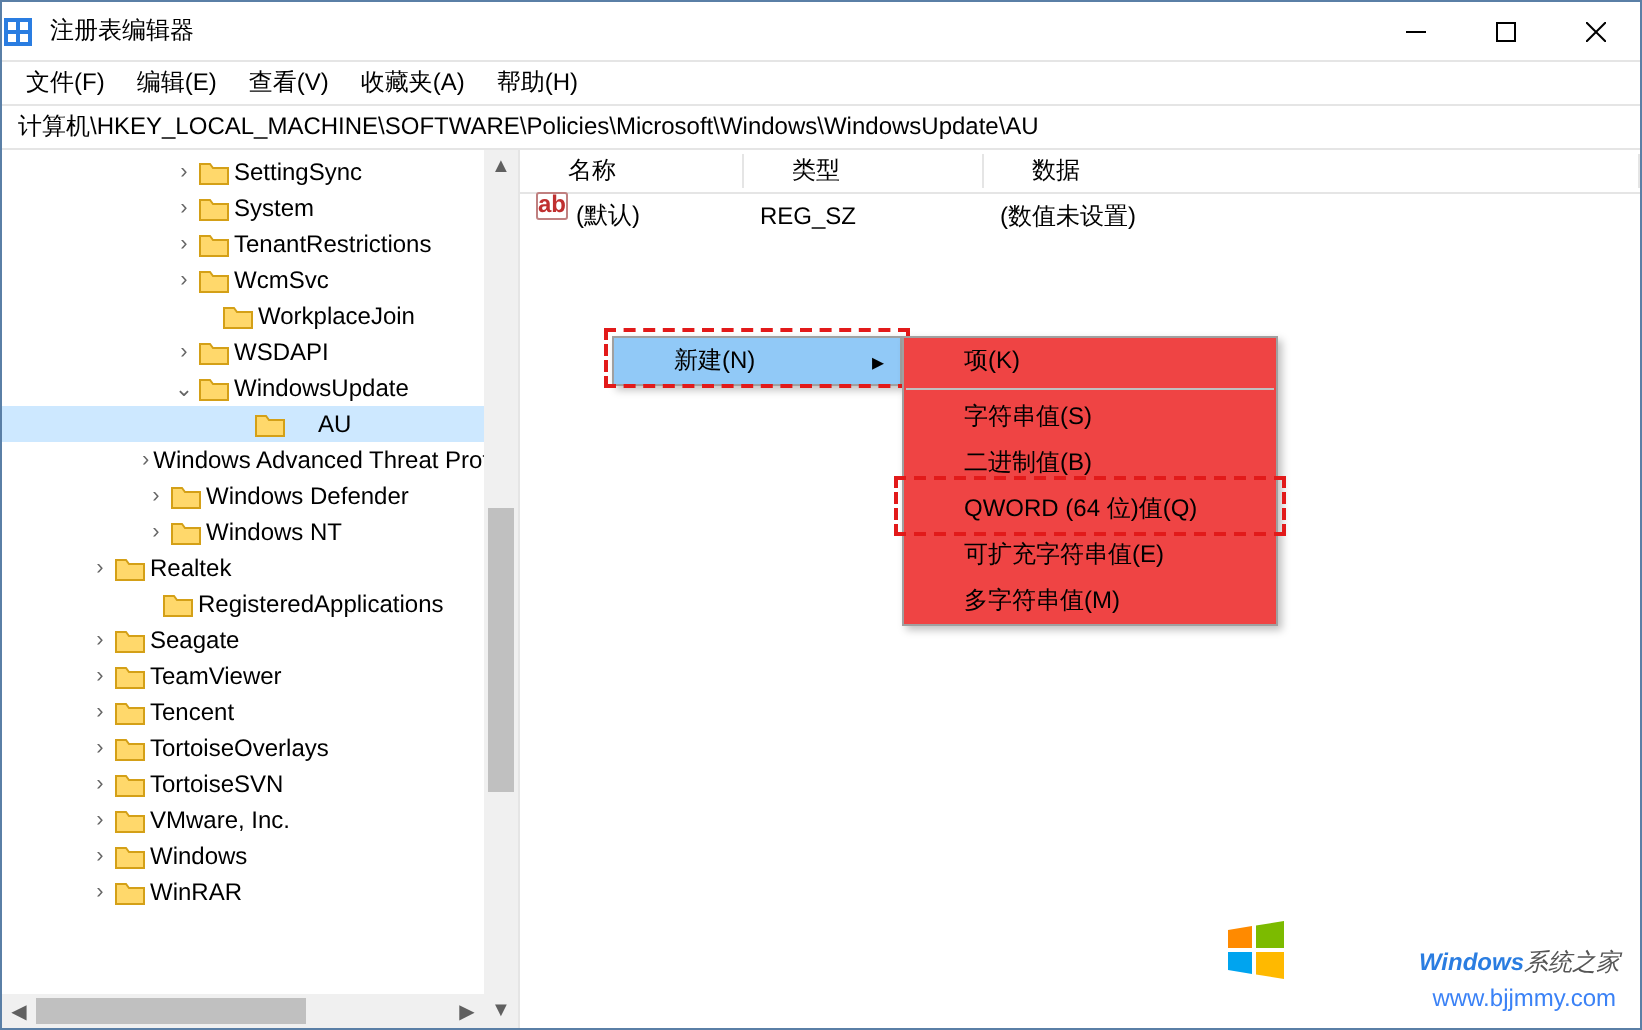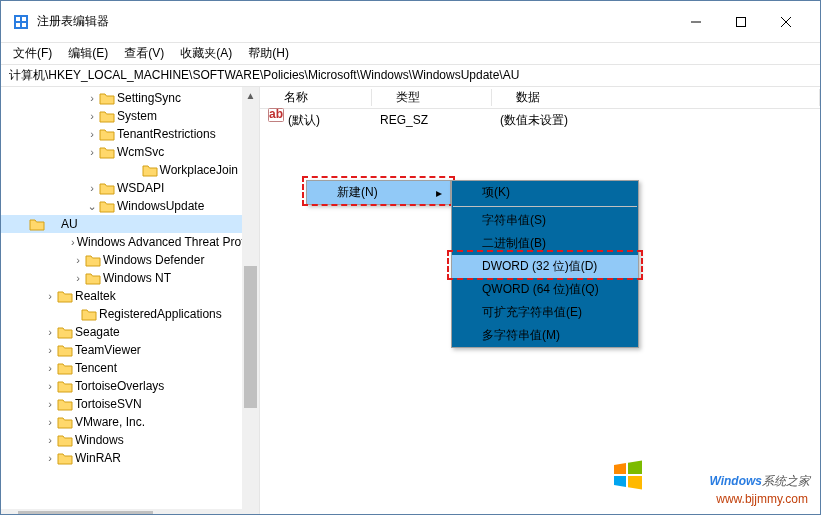--- a/index.html
+++ b/index.html
@@ -1,17 +1,17 @@
 <!DOCTYPE html>
 <html><head>
 <meta charset="utf-8">
 <style>
 * { margin: 0; padding: 0; box-sizing: border-box; font-family: "Microsoft YaHei", "Segoe UI", sans-serif; font-size: 12px; }
 body { background: #fff; width: 821px; height: 515px; overflow: hidden; position: relative; border: 1px solid #5a7fa6; }
-.titlebar { height: 42px; display: flex; align-items: center; padding: 0 12px; background: #fff; border-bottom: 1px solid #e5e5e5; }
+.titlebar { height: 30px; display: flex; align-items: center; padding: 0 0; background: #fff; border-bottom: 1px solid #e5e5e5; }
 .titlebar .app-icon { width: 16px; height: 16px; margin-right: 8px; }
 .titlebar .title { flex: 1; }
 .titlebar .win-btn { width: 45px; height: 28px; display: flex; align-items: center; justify-content: center; }
 .menubar { height: 22px; display: flex; align-items: flex-start; padding: 0 4px; background: #fff; border-bottom: 1px solid #e5e5e5; }
 .menubar .menu-item { padding: 2px 8px; }
 .addressbar { height: 22px; padding: 2px 8px; border-bottom: 1px solid #e5e5e5; background: #fff; }
 .content { display: flex; height: calc(515px - 30px - 22px - 22px - 2px); }
 .tree-pane { width: 259px; border-right: 1px solid #e5e5e5; overflow: auto; position: relative; }
 .tree { padding: 2px 0; }
 .tree-row { display: flex; align-items: center; height: 18px; white-space: nowrap; padding-right: 4px; }
@@ -21,37 +21,37 @@
 .list-pane { flex: 1; position: relative; }
 .list-header { display: flex; height: 22px; align-items: center; border-bottom: 1px solid #e5e5e5; }
 .list-header .col { padding: 0 24px; border-right: 1px solid #e5e5e5; }
 .list-body { padding: 2px 0; }
 .list-row { display: flex; align-items: center; height: 18px; }
 .list-row .cell { padding: 0 8px; }
 .col-name { width: 112px; }
 .col-type { width: 120px; }
 .col-data { flex: 1; }
 .ab-icon { width: 16px; height: 25px; display: inline-block; margin-right: 4px; vertical-align: middle; }
-.context-menu { position: absolute; background: #0369a1; border: 1px solid #a0a0a0; box-shadow: 2px 2px 4px rgba(0,0,0,0.25); }
+.context-menu { position: absolute; background: #ef4444; border: 1px solid #a0a0a0; box-shadow: 2px 2px 4px rgba(0,0,0,0.25); }
 .context-menu .cm-item { height: 23px; display: flex; align-items: center; padding: 0 28px 0 30px; white-space: nowrap; position: relative; }
 .context-menu .cm-item.highlighted { background: #91c9f7; }
 .context-menu .cm-item .arrow { position: absolute; right: 8px; }
 .context-menu .cm-sep { height: 1px; background: #c0c0c0; margin: 2px 1px; }
 .highlight-box { position: absolute; border: 2px dashed #e21a1a; pointer-events: none; }
 .scrollbar-v { position: absolute; right: 0; top: 0; bottom: 0; width: 17px; background: #f0f0f0; display: flex; flex-direction: column; }
 .scrollbar-v .sb-btn { height: 17px; display: flex; align-items: center; justify-content: center; color: #606060; font-size: 10px; }
 .scrollbar-v .sb-track { flex: 1; position: relative; }
 .scrollbar-v .sb-thumb { position: absolute; left: 2px; right: 2px; background: #c0c0c0; }
 .scrollbar-h { position: absolute; left: 0; right: 17px; bottom: 0; height: 17px; background: #f0f0f0; display: flex; }
 .scrollbar-h .sb-btn { width: 17px; display: flex; align-items: center; justify-content: center; color: #606060; font-size: 10px; }
 .scrollbar-h .sb-track { flex: 1; position: relative; }
 .scrollbar-h .sb-thumb { position: absolute; top: 2px; bottom: 2px; background: #c0c0c0; }
 .overlay-text { position: absolute; right: 10px; bottom: 24px; font-size: 18px; color: #555; font-family: "Microsoft YaHei"; font-style: italic; }
 .overlay-text .blue { color: #2a7de1; font-weight: bold; }
-.overlay-url { position: absolute; right: 12px; bottom: 8px; font-size: 12px; color: #c2410c; }
+.overlay-url { position: absolute; right: 12px; bottom: 8px; font-size: 12px; color: #3b82f6; }
 .win-logo { position: absolute; right: 174px; bottom: 18px; }
 </style>
 </head>
 <body>
 
 <div class="titlebar">
   <span class="app-icon">
     <svg viewBox="0 0 16 16">
         <rect x="1" y="1" width="14" height="14" fill="#2a7de1"></rect>
         <rect x="3" y="3" width="4" height="4" fill="#fff"></rect>
@@ -116,42 +116,42 @@
             </svg></span>
           <span>TenantRestrictions</span>
         </div>
         <div class="tree-row" style="padding-left: 84px;">
           <span class="expander">›</span>
           <span class="folder-icon"><svg viewBox="0 0 16 14">
               <path d="M1 3 h5 l1.5 2 H15 v8 H1 Z" fill="#ffd86b" stroke="#d4a017"></path>
             </svg></span>
           <span>WcmSvc</span>
         </div>
-        <div class="tree-row" style="padding-left: 120px; justify-content: flex-end;">
+        <div class="tree-row" style="padding-left: 96px;">
           <span class="expander"></span>
           <span class="folder-icon"><svg viewBox="0 0 16 14">
               <path d="M1 3 h5 l1.5 2 H15 v8 H1 Z" fill="#ffd86b" stroke="#d4a017"></path>
             </svg></span>
           <span>WorkplaceJoin</span>
         </div>
         <div class="tree-row" style="padding-left: 84px;">
           <span class="expander">›</span>
           <span class="folder-icon"><svg viewBox="0 0 16 14">
               <path d="M1 3 h5 l1.5 2 H15 v8 H1 Z" fill="#ffd86b" stroke="#d4a017"></path>
             </svg></span>
           <span>WSDAPI</span>
         </div>
         <div class="tree-row" style="padding-left: 84px;">
           <span class="expander">⌄</span>
           <span class="folder-icon"><svg viewBox="0 0 16 14">
               <path d="M1 3 h5 l1.5 2 H15 v8 H1 Z" fill="#ffd86b" stroke="#d4a017"></path>
             </svg></span>
           <span>WindowsUpdate</span>
         </div>
-        <div class="tree-row selected" style=" gap: 14px;">
+        <div class="tree-row selected" style="padding-left: 98px; gap: 14px;">
           <span class="expander"></span>
           <span class="folder-icon"><svg viewBox="0 0 16 14">
               <path d="M1 3 h5 l1.5 2 H15 v8 H1 Z" fill="#ffd86b" stroke="#d4a017"></path>
             </svg></span>
           <span>AU</span>
         </div>
         <div class="tree-row" style="padding-left: 70px;">
           <span class="expander">›</span>
           <span class="folder-icon"><svg viewBox="0 0 16 14">
               <path d="M1 3 h5 l1.5 2 H15 v8 H1 Z" fill="#ffd86b" stroke="#d4a017"></path>
@@ -289,23 +289,20 @@
     <div class="context-menu" style="left:191px; top:93px; width:188px;">
       <div class="cm-item">
           <span>项(K)</span>
         </div>
       <div class="cm-sep"></div>
       <div class="cm-item">
           <span>字符串值(S)</span>
         </div>
       <div class="cm-item">
           <span>二进制值(B)</span>
-        </div>
-      <div class="cm-item highlighted">
-          <span>DWORD (32 位)值(D)</span>
         </div>
       <div class="cm-item">
           <span>QWORD (64 位)值(Q)</span>
         </div>
       <div class="cm-item">
           <span>可扩充字符串值(E)</span>
         </div>
       <div class="cm-item">
           <span>多字符串值(M)</span>
         </div>

